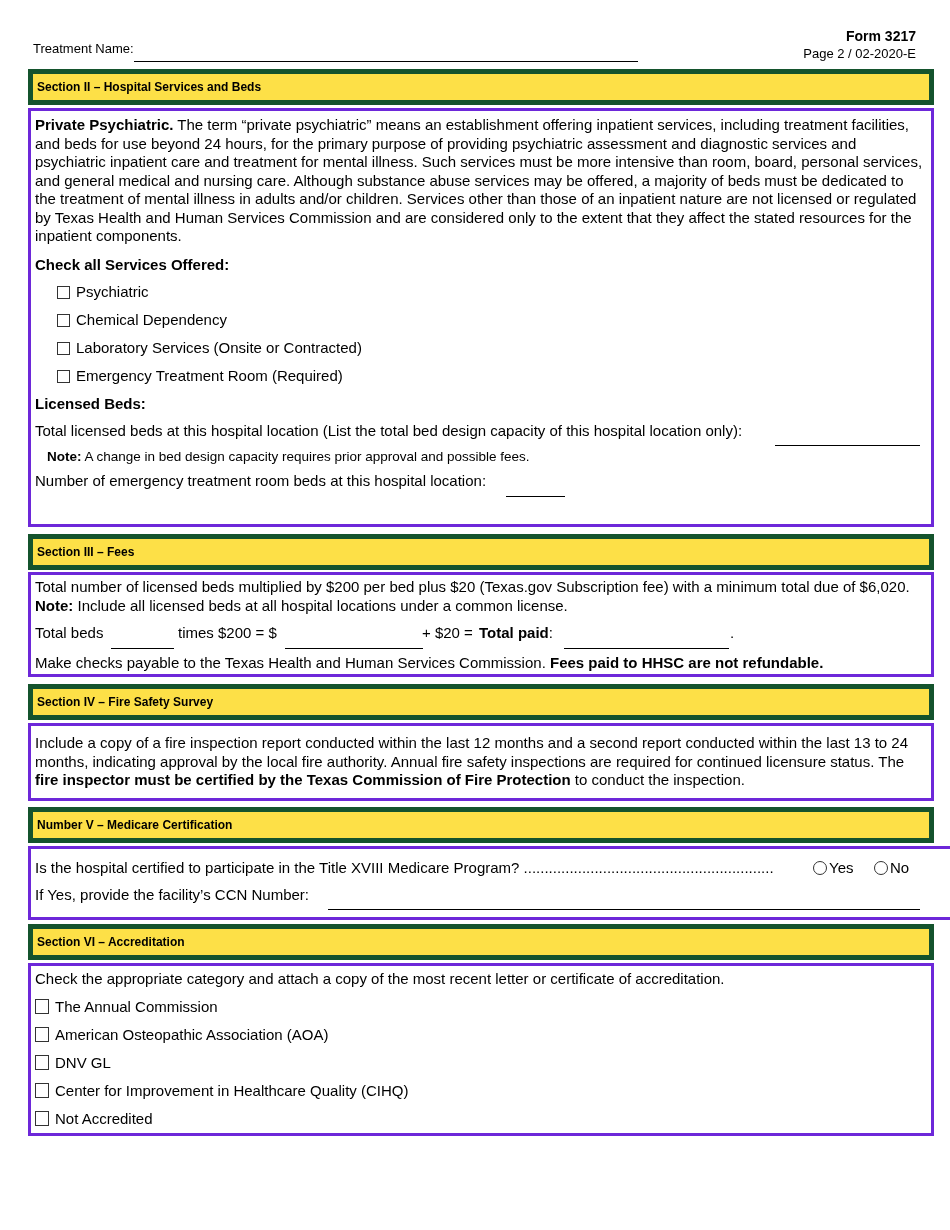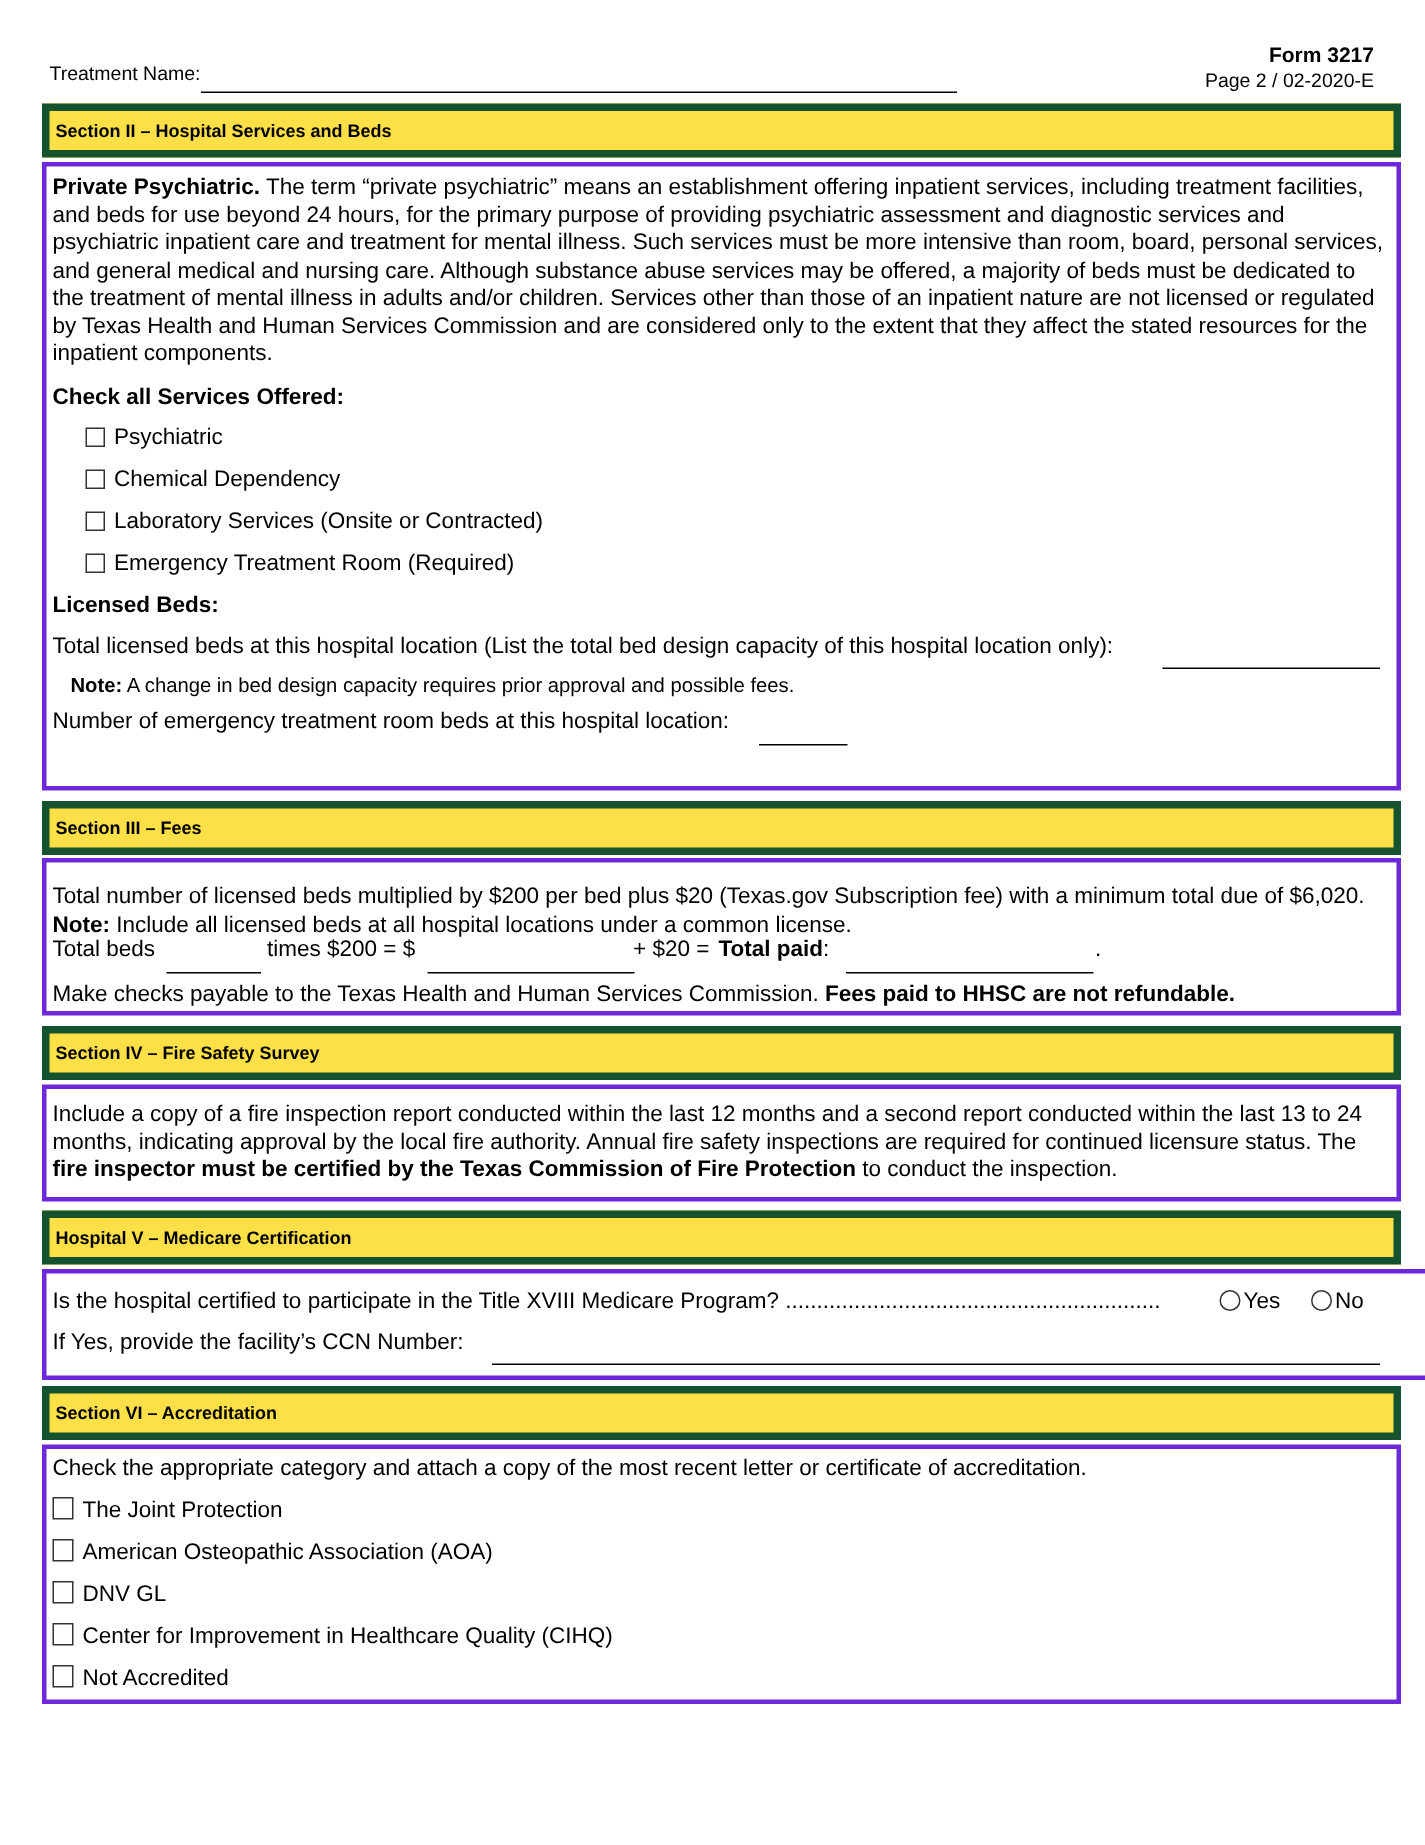--- a/index.html
+++ b/index.html
@@ -72,21 +72,21 @@
 
   <div class="row small" style="top:338px; left:16px;">
     <b>Note:</b><span> A change in bed design capacity requires prior approval and possible fees.</span>
   </div>
   <div class="row" style="top:361px;">Number of emergency treatment room beds at this hospital location:</div>
   <div class="uline" style="top:385px; left:475px; width:59px;"></div>
 </div>
 
 <div class="sec-head" style="top:534px;">Section III – Fees</div>
 <div class="sec-box" style="top:572px; height:99px;">
-  <p class="para" style="margin-top:14px;">
+  <p class="para" style="margin-top:3px;">
     <span>Total number of licensed beds multiplied by $200 per bed plus $20 (Texas.gov Subscription fee) with a minimum total due of $6,020. </span><b>Note:</b><span> Include all licensed beds at all hospital locations under a common license.</span>
   </p>
   <div class="row" style="top:49px;">Total beds</div>
   <div class="uline" style="top:73px; left:80px; width:63px;"></div>
   <div class="row" style="top:49px; left:147px;">times $200 = $</div>
   <div class="uline" style="top:73px; left:254px; width:138px;"></div>
   <div class="row" style="top:49px; left:391px;">+ $20 =</div>
   <div class="row" style="top:49px; left:448px; font-weight:bold;">
     <span>Total paid</span><span style="font-weight:normal;">:</span>
   </div>
@@ -97,38 +97,38 @@
   </div>
 </div>
 
 <div class="sec-head" style="top:684px;">Section IV – Fire Safety Survey</div>
 <div class="sec-box" style="top:723px; height:72px;">
   <p class="para" style="margin-top:8px;">
     <span>Include a copy of a fire inspection report conducted within the last 12 months and a second report conducted within the last 13 to 24 months, indicating approval by the local fire authority. Annual fire safety inspections are required for continued licensure status. The </span><b>fire inspector must be certified by the Texas Commission of Fire Protection</b><span> to conduct the inspection.</span>
   </p>
 </div>
 
-<div class="sec-head" style="top:807px;">Hospital V – Medicare Certification</div>
+<div class="sec-head" style="top:807px;">Number V – Medicare Certification</div>
 <div class="sec-box" style="top:846px; height:68px;padding-left:26px;">
   <div class="row" style="top:10px;">Is the hospital certified to participate in the Title XVIII Medicare Program? ............................................................</div>
   <div class="row" style="top:10px; left:782px;">
     <span class="rb"></span><span>Yes</span>
   </div>
   <div class="row" style="top:10px; left:843px;">
     <span class="rb"></span><span>No</span>
   </div>
   <div class="row" style="top:37px;">If Yes, provide the facility’s CCN Number:</div>
   <div class="uline" style="top:60px; left:297px; width:592px;"></div>
 </div>
 
 <div class="sec-head" style="top:924px;">Section VI – Accreditation</div>
 <div class="sec-box" style="top:963px; height:167px;">
   <div class="row" style="top:4px;">Check the appropriate category and attach a copy of the most recent letter or certificate of accreditation.</div>
   <div class="row" style="top:32px;">
-    <span class="cb" style="width:14px;height:15px;"></span><span>The Joint Protection</span>
+    <span class="cb" style="width:14px;height:15px;"></span><span>The Annual Commission</span>
   </div>
   <div class="row" style="top:60px;">
     <span class="cb" style="width:14px;height:15px;"></span><span>American Osteopathic Association (AOA)</span>
   </div>
   <div class="row" style="top:88px;">
     <span class="cb" style="width:14px;height:15px;"></span><span>DNV GL</span>
   </div>
   <div class="row" style="top:116px;">
     <span class="cb" style="width:14px;height:15px;"></span><span>Center for Improvement in Healthcare Quality (CIHQ)</span>
   </div>

